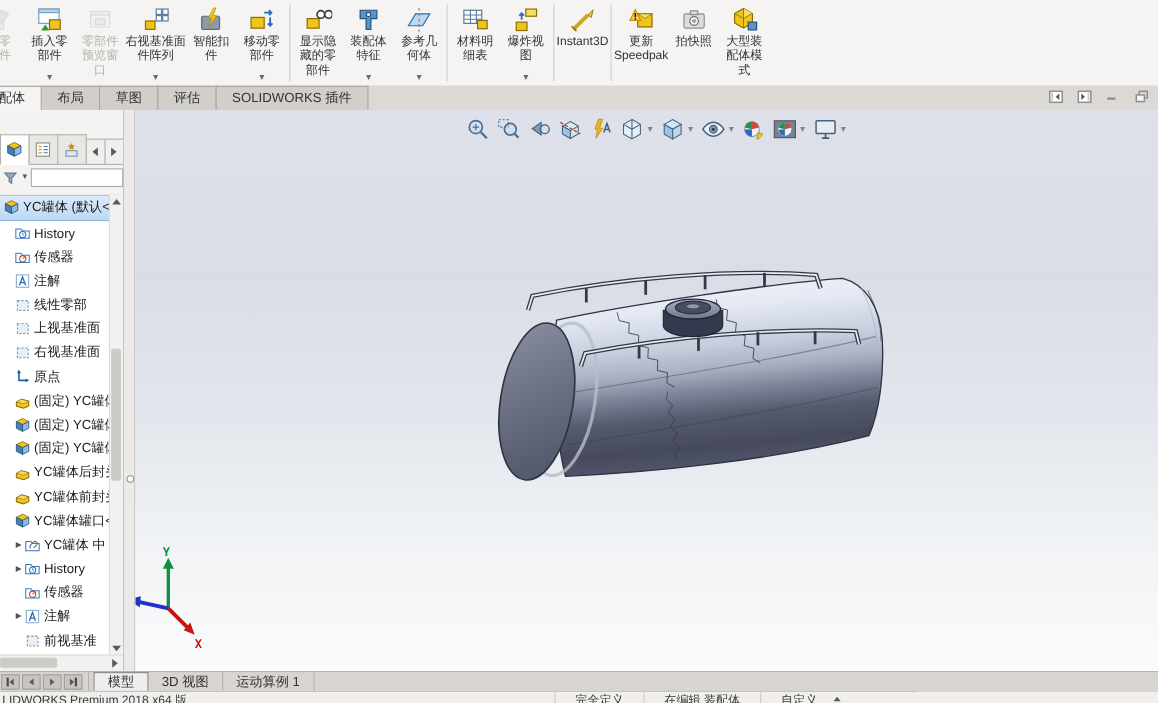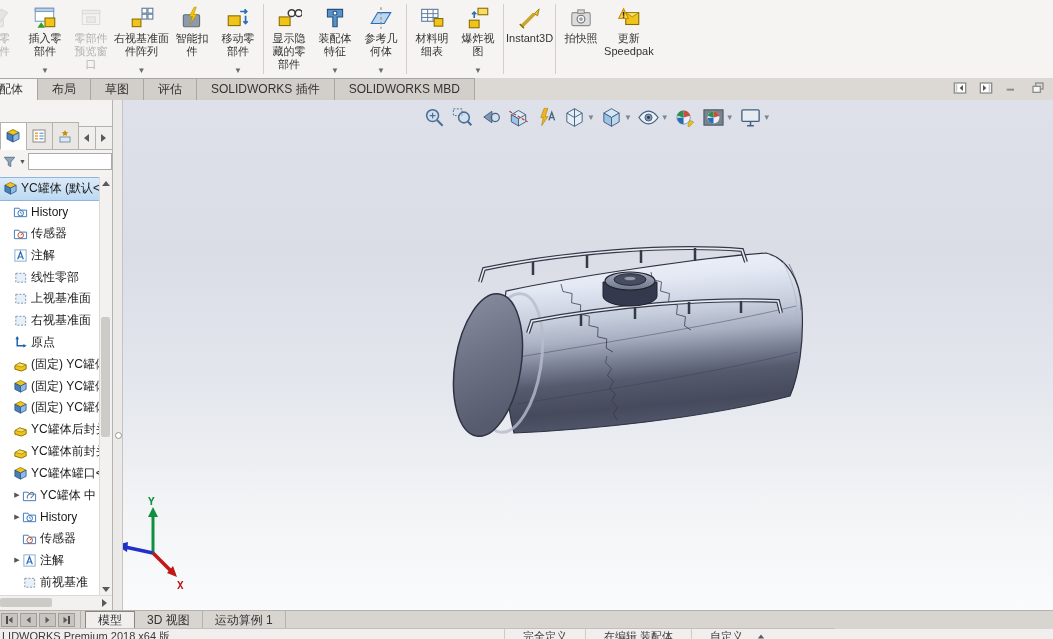--- a/index.html
+++ b/index.html
@@ -213,47 +213,57 @@
         <span class="tb-icon"><svg xmlns="http://www.w3.org/2000/svg" viewBox="0 0 24 24" width="100%" height="100%">
             <path d="M4 20L16 8" stroke="#caa52a" stroke-width="3.2"></path>
             <path d="M16 8l4.5-4.5-1.5 6.5z" fill="#f0c419" stroke="#8a6d00" stroke-width=".7"></path>
             <path d="M6.5 21.5L2.5 17.5" stroke="#8a6d00" stroke-width="1.2"></path>
           </svg></span>
         <div class="tb-label">Instant3D</div>
       </div>
       <div class="tb-sep"></div>
       <div class="tb-item">
         <span class="tb-icon"><svg xmlns="http://www.w3.org/2000/svg" viewBox="0 0 24 24" width="100%" height="100%">
-            <rect x="3.5" y="7" width="17" height="12" rx="1.5" fill="#dcdcdc" stroke="#8e8e8e"></rect>
-            <rect x="9" y="4.5" width="6" height="3.2" fill="#dcdcdc" stroke="#8e8e8e"></rect>
-            <circle cx="12" cy="13" r="3.6" fill="#f5f5f5" stroke="#6e6e6e"></circle>
-            <circle cx="12" cy="13" r="1.7" fill="#9aa0a6"></circle>
-          </svg></span>
-        <div class="tb-label">拍快照</div>
-      </div>
-      <div class="tb-item">
-        <span class="tb-icon"><svg xmlns="http://www.w3.org/2000/svg" viewBox="0 0 24 24" width="100%" height="100%">
             <rect x="9" y="7" width="12" height="11" fill="#f0c419" stroke="#8a6d00"></rect>
             <path d="M9 7l12 0-6 4z" fill="#f7dd66" stroke="#8a6d00" stroke-width=".6"></path>
             <path d="M7 3.5l4.5 9h-9z" fill="#ffd24d" stroke="#c98f00"></path>
             <rect x="6.3" y="6.3" width="1.4" height="3.6" fill="#222"></rect>
             <rect x="6.3" y="10.6" width="1.4" height="1.3" fill="#222"></rect>
           </svg></span>
         <div class="tb-label">更新</div>
         <div class="tb-label">Speedpak</div>
+      </div>
+      <div class="tb-item">
+        <span class="tb-icon"><svg xmlns="http://www.w3.org/2000/svg" viewBox="0 0 24 24" width="100%" height="100%">
+            <rect x="3.5" y="7" width="17" height="12" rx="1.5" fill="#dcdcdc" stroke="#8e8e8e"></rect>
+            <rect x="9" y="4.5" width="6" height="3.2" fill="#dcdcdc" stroke="#8e8e8e"></rect>
+            <circle cx="12" cy="13" r="3.6" fill="#f5f5f5" stroke="#6e6e6e"></circle>
+            <circle cx="12" cy="13" r="1.7" fill="#9aa0a6"></circle>
+          </svg></span>
+        <div class="tb-label">拍快照</div>
+      </div>
+      <div class="tb-item">
+        <span class="tb-icon"><svg xmlns="http://www.w3.org/2000/svg" viewBox="0 0 24 24" width="100%" height="100%">
+            <path d="M11 2.5l7.5 4.2v8l-7.5 4.2-7.5-4.2v-8z" fill="#f0c419" stroke="#8a6d00"></path>
+            <path d="M11 2.5v8.4l7.5-4.2" fill="#f7dd66" stroke="#8a6d00" stroke-width=".7"></path>
+            <path d="M3.5 6.7l7.5 4.2v8" fill="none" stroke="#8a6d00" stroke-width=".7"></path>
+            <rect x="15" y="14" width="7" height="6.5" fill="#5b93c9" stroke="#24517f"></rect>
+          </svg></span>
+        <div class="tb-label">大型装</div>
+        <div class="tb-label">配体模</div>
+        <div class="tb-label">式</div>
       </div>
     </div>
 
   <div id="tabbar">
       <div class="rtab active clip">配体</div>
       <div class="rtab">布局</div>
       <div class="rtab">草图</div>
       <div class="rtab">评估</div>
       <div class="rtab">SOLIDWORKS 插件</div>
-      <div class="rtab">SOLIDWORKS MBD</div>
     </div>
 
   <div id="win-controls">
       <div class="wc-btn"><svg xmlns="http://www.w3.org/2000/svg" viewBox="0 0 24 24" width="100%" height="100%">
           <rect x="3.5" y="4.5" width="17" height="15" fill="#fff" stroke="#8e8e8e" stroke-width="2"></rect>
           <rect x="5.5" y="6.5" width="2.5" height="11" fill="#c9c9c9"></rect>
           <path d="M16.5 7.5l-5 4.5 5 4.5z" fill="#555"></path>
         </svg></div>
       <div class="wc-btn"><svg xmlns="http://www.w3.org/2000/svg" viewBox="0 0 24 24" width="100%" height="100%">
           <rect x="3.5" y="4.5" width="17" height="15" fill="#fff" stroke="#8e8e8e" stroke-width="2"></rect>

